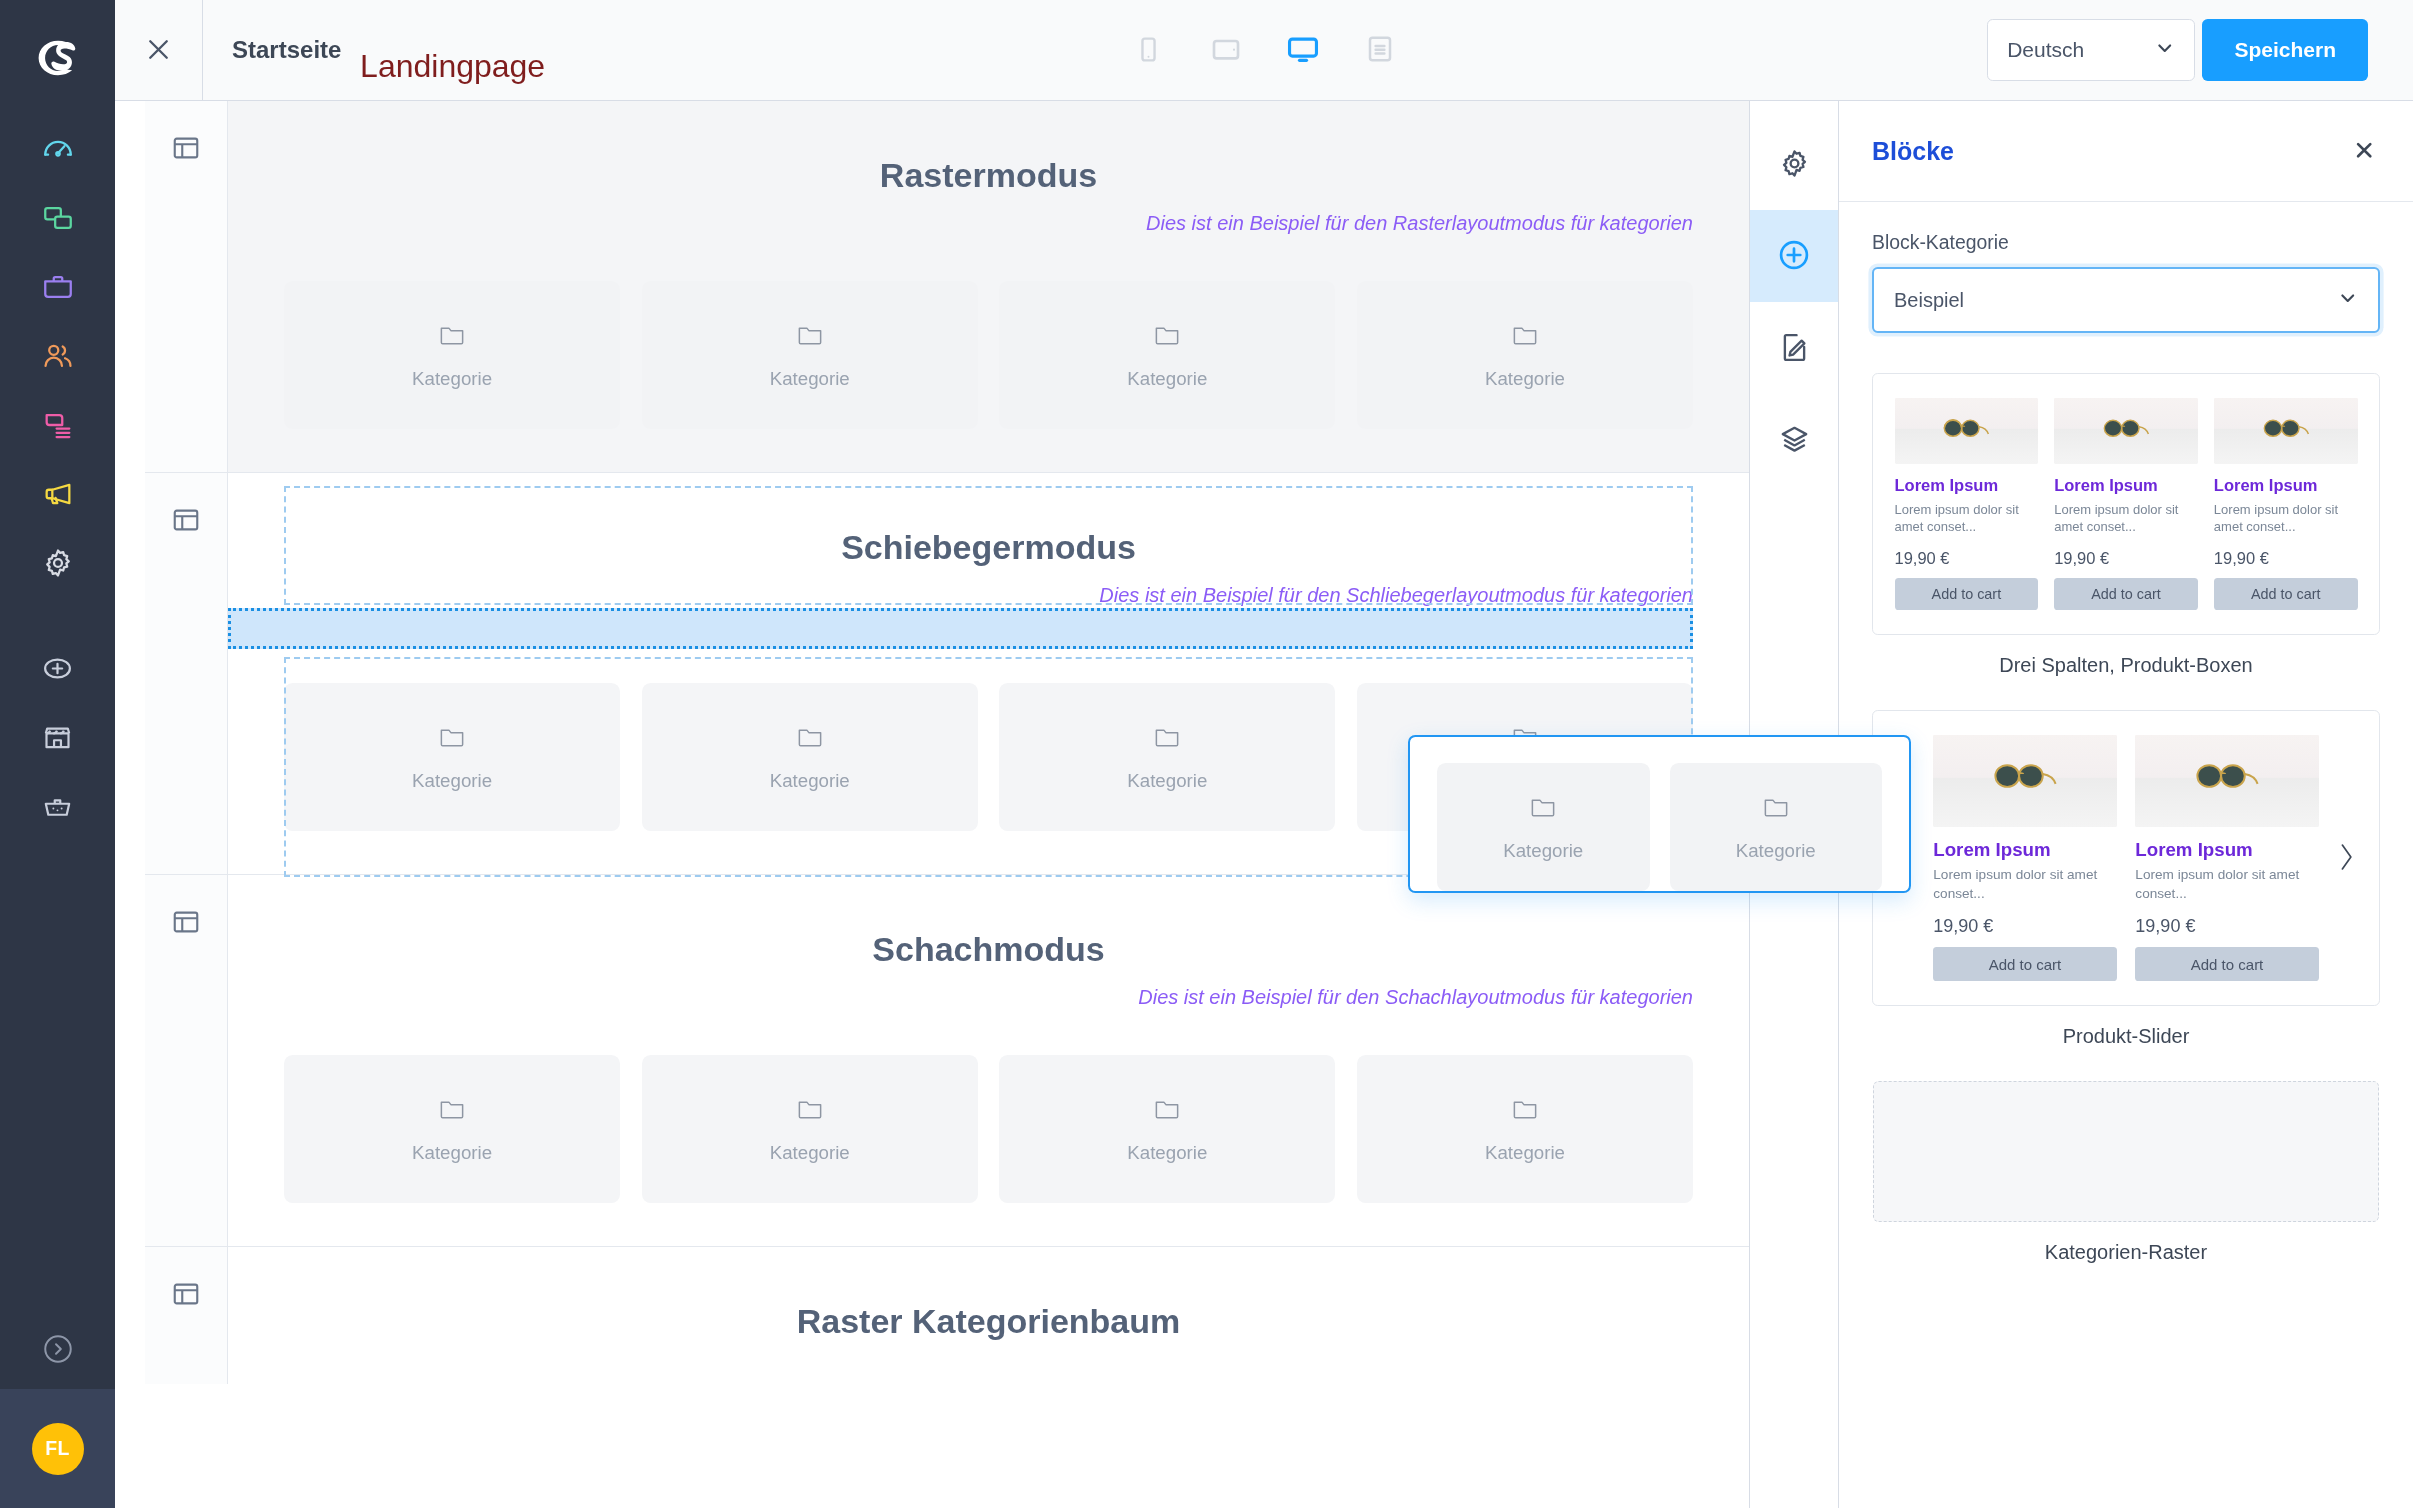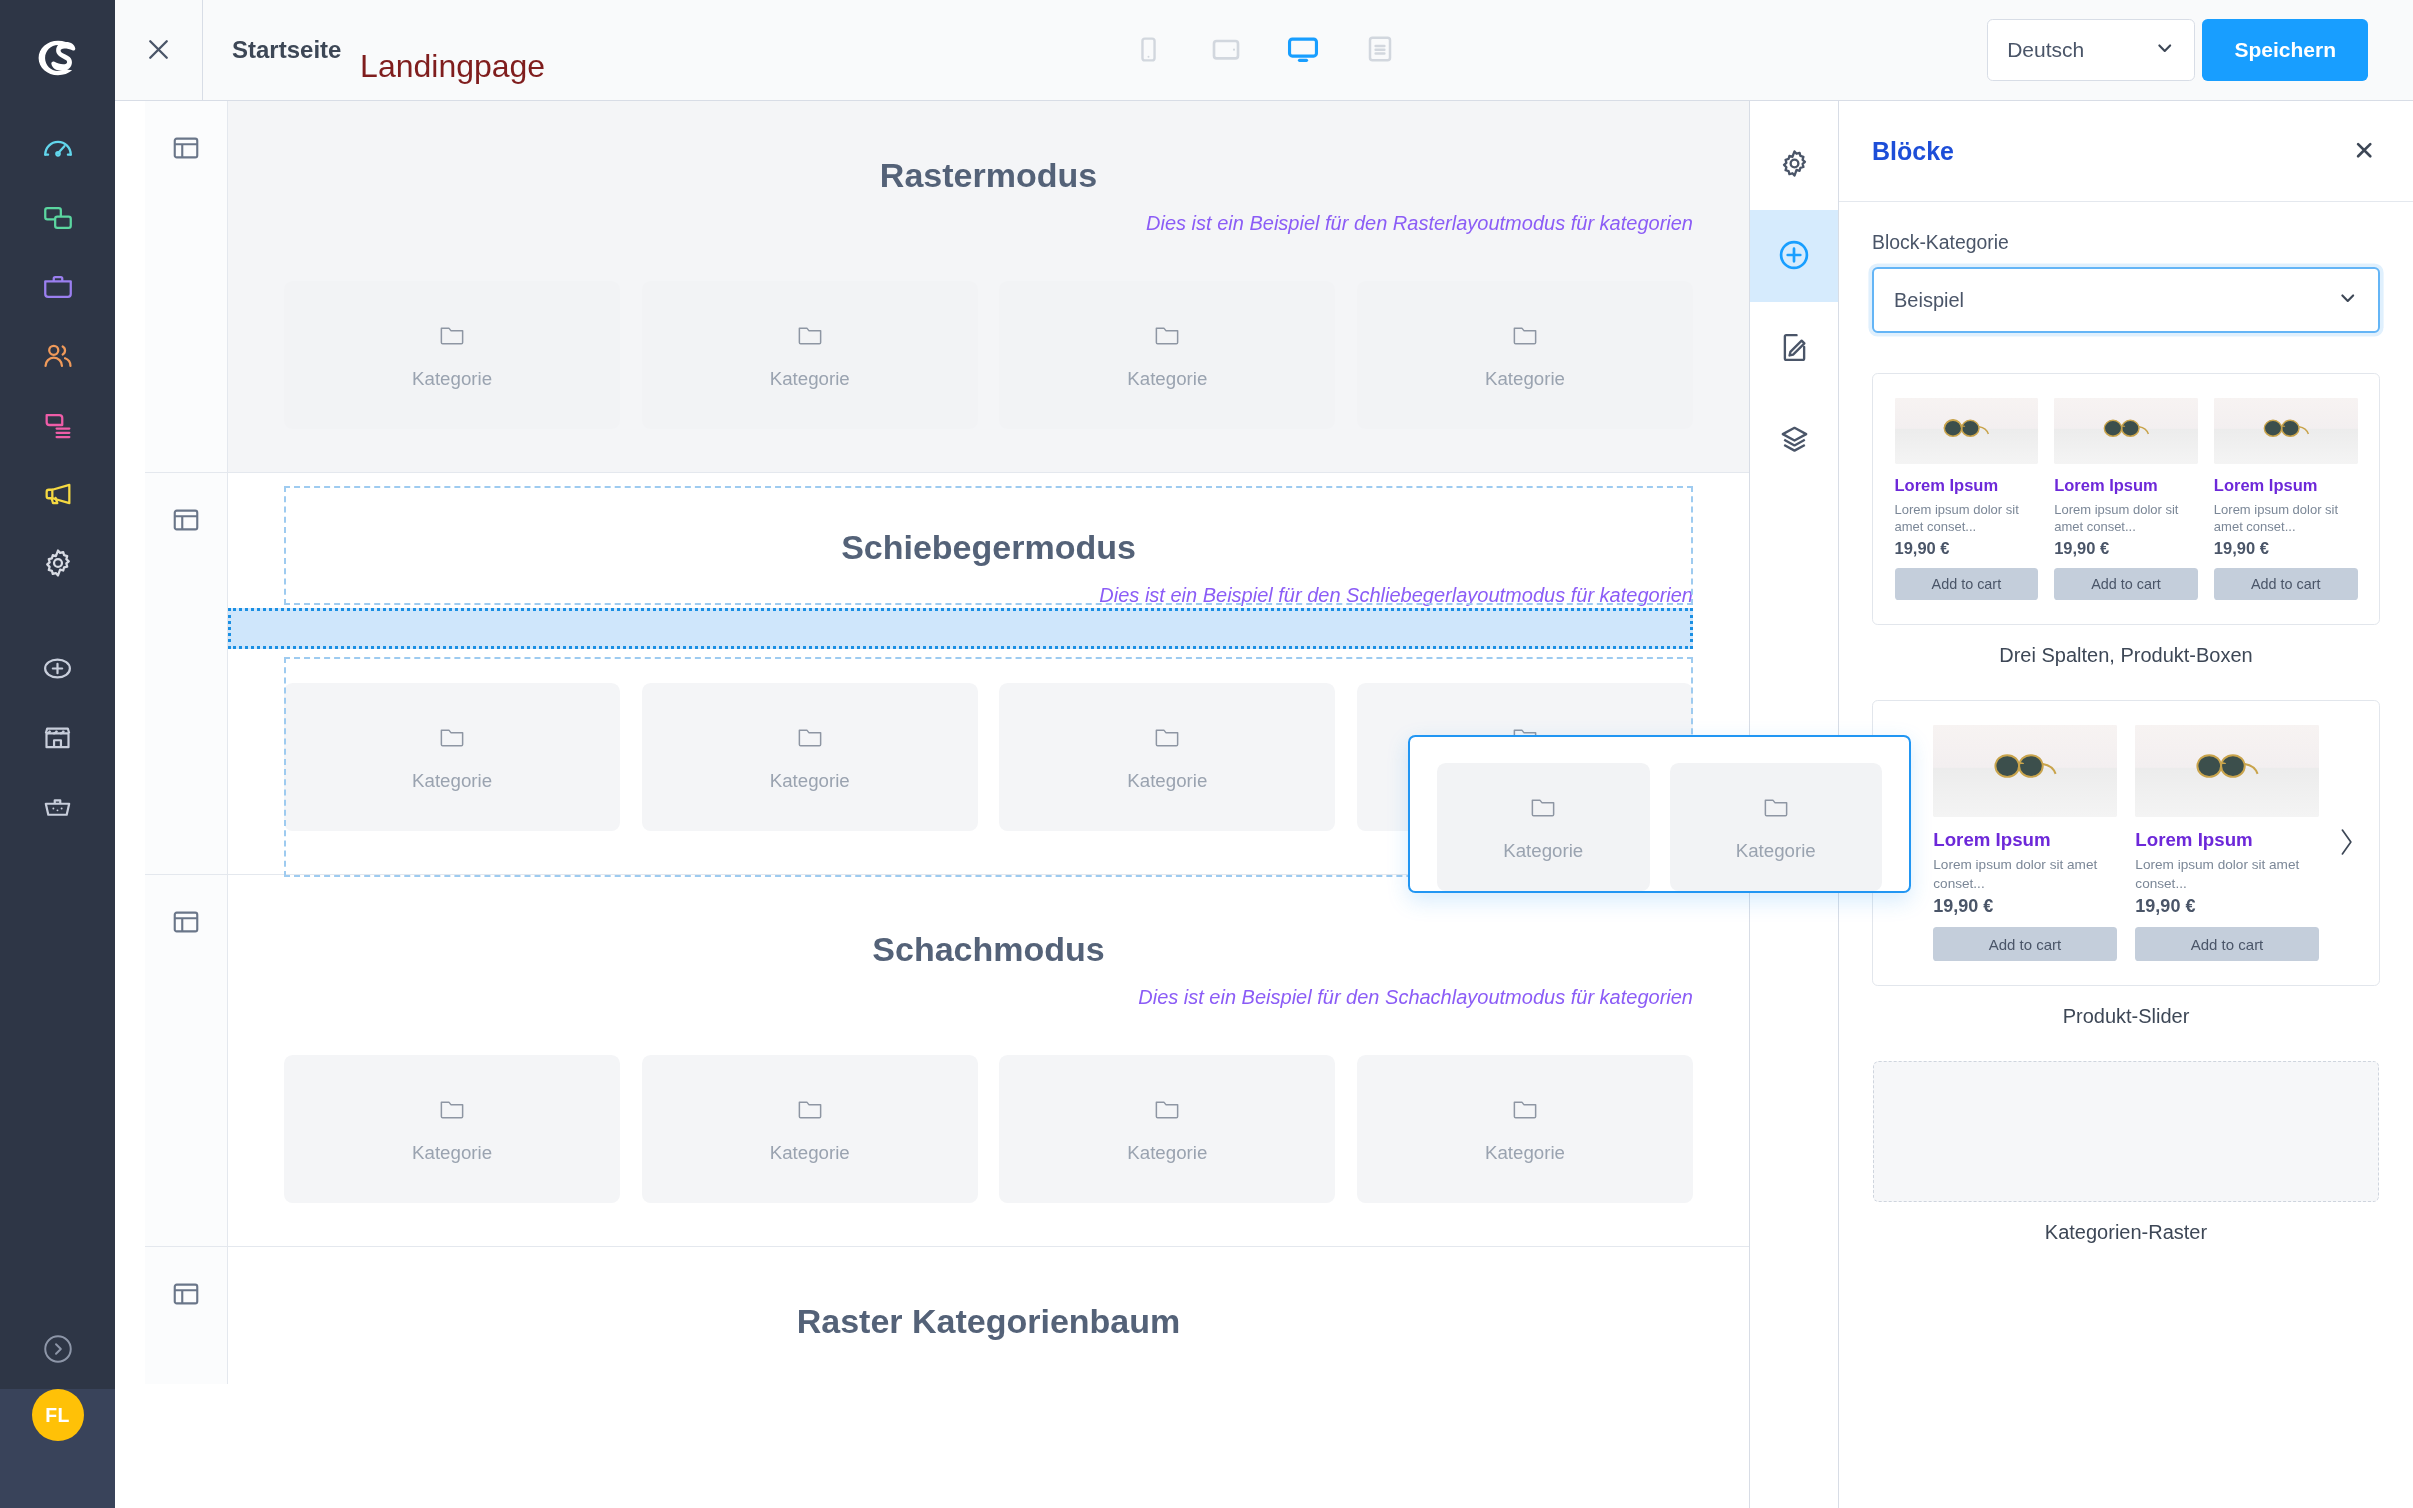--- a/index.html
+++ b/index.html
@@ -28,21 +28,21 @@
     width: 115px; height: 69px;
     display: flex; align-items: center; justify-content: center;
     cursor: pointer;
   }
   .nav-gap { height: 37px; }
   .nav-spacer { flex: 1 1 auto; }
   .nav-collapse { width: 115px; height: 79px; display: flex; align-items: center; justify-content: center; }
   .nav-avatar-wrap {
     width: 115px; height: 119px;
     background: #39435a;
-    display: flex; align-items: flex-start; justify-content: center;
+    display: flex; align-items: center; justify-content: center;
   }
   .avatar {
     width: 52px; height: 52px; border-radius: 50%;
     background: #ffc107;
     color: #ffffff; font-size: 19.4px; font-weight: 700;
     display: flex; align-items: center; justify-content: center;
     letter-spacing: 0.4px;
   }
 
   
@@ -205,21 +205,21 @@
   .prod-img {
     width: 100%; height: 66px; border-radius: 1.4px;
     background:
       radial-gradient(ellipse 58% 44% at 50% 52%, rgba(46,68,64,0.0) 0%, rgba(46,68,64,0.0) 100%),
       linear-gradient(180deg,#f7f3f2 0%, #f3eff0 46%, #ececec 47%, #f4f4f4 100%);
     position: relative; overflow: hidden;
   }
   .sg { position: absolute; left: 50%; top: 46%; transform: translate(-50%,-50%); }
   .prod-name { font-size: 16.5px; font-weight: 700; color: #6d28d9; margin-top: 11.5px; }
   .prod-desc { font-size: 13px; color: #7b8797; line-height: 1.35; margin-top: 5.7px; }
-  .prod-price { font-size: 16.5px; font-weight: 700; color: #4a5568; margin-top: 3px; }
+  .prod-price { font-size: 16.5px; font-weight: 400; color: #4a5568; margin-top: 13px; }
   .prod-btn {
     margin-top: 10px; height: 32px; border-radius: 3.6px; background: #c4cedb;
     display: flex; align-items: center; justify-content: center;
     font-size: 14.4px; color: #4a5568; cursor: pointer;
   }
 
   .slider-row { display: flex; align-items: center; gap: 14.4px; }
   .slider-arrow { flex: 0 0 24.4px; display:flex; align-items:center; justify-content:center; cursor: pointer; }
   .slider-track { flex: 1 1 auto; display: flex; gap: 18.7px; min-width: 0; }
   .slider-track .prod-img { height: 92px; }

